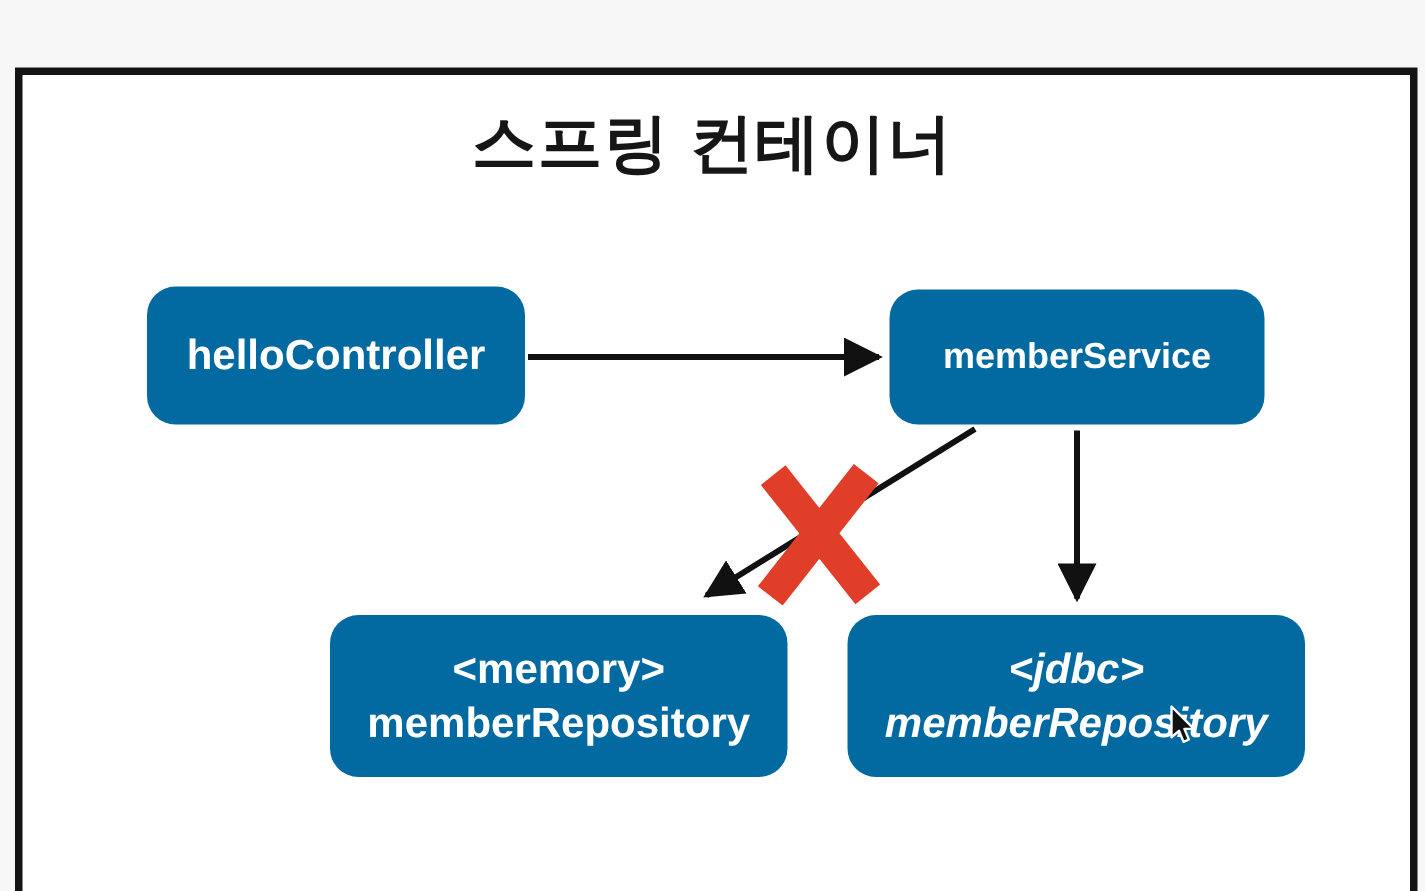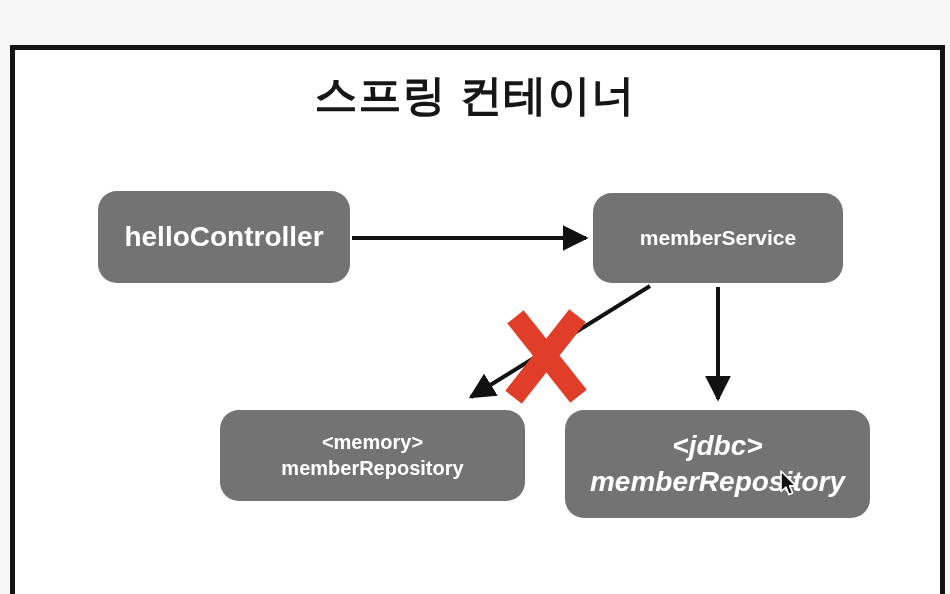--- a/index.html
+++ b/index.html
@@ -21,34 +21,34 @@
     position: absolute; left: 0; top: 24px;
     width: 950px;
     text-align: center;
     font-size: 43px;
     font-weight: 600;
     letter-spacing: 1px;
     color: #161616;
   }
   .node {
     position: absolute;
-    background: #737373;
+    background: #0369a1;
     border-radius: 19px;
     color: #ffffff;
     font-weight: 700;
     display: flex;
     flex-direction: column;
     align-items: center;
     justify-content: center;
     text-align: center;
     line-height: 1.28;
   }
   .node-hello   { left:  98px; top: 148px; width: 252px; height: 92px;  font-size: 28px; }
-  .node-service { left: 593px; top: 150px; width: 250px; height: 90px;  font-size: 21px; }
-  .node-memory  { left: 220px; top: 367px; width: 305px; height: 91px; font-size: 20px; }
+  .node-service { left: 593px; top: 150px; width: 250px; height: 90px;  font-size: 24px; }
+  .node-memory  { left: 220px; top: 367px; width: 305px; height: 108px; font-size: 28px; }
   .node-jdbc    { left: 565px; top: 367px; width: 305px; height: 108px; font-size: 28px; font-style: italic; }
   .overlay {
     position: absolute; left: 0; top: 0;
     width: 950px; height: 594px;
     pointer-events: none;
   }
   .cursor {
     position: absolute; left: 779px; top: 427px;
     width: 19px; height: 28px;
     pointer-events: none;

